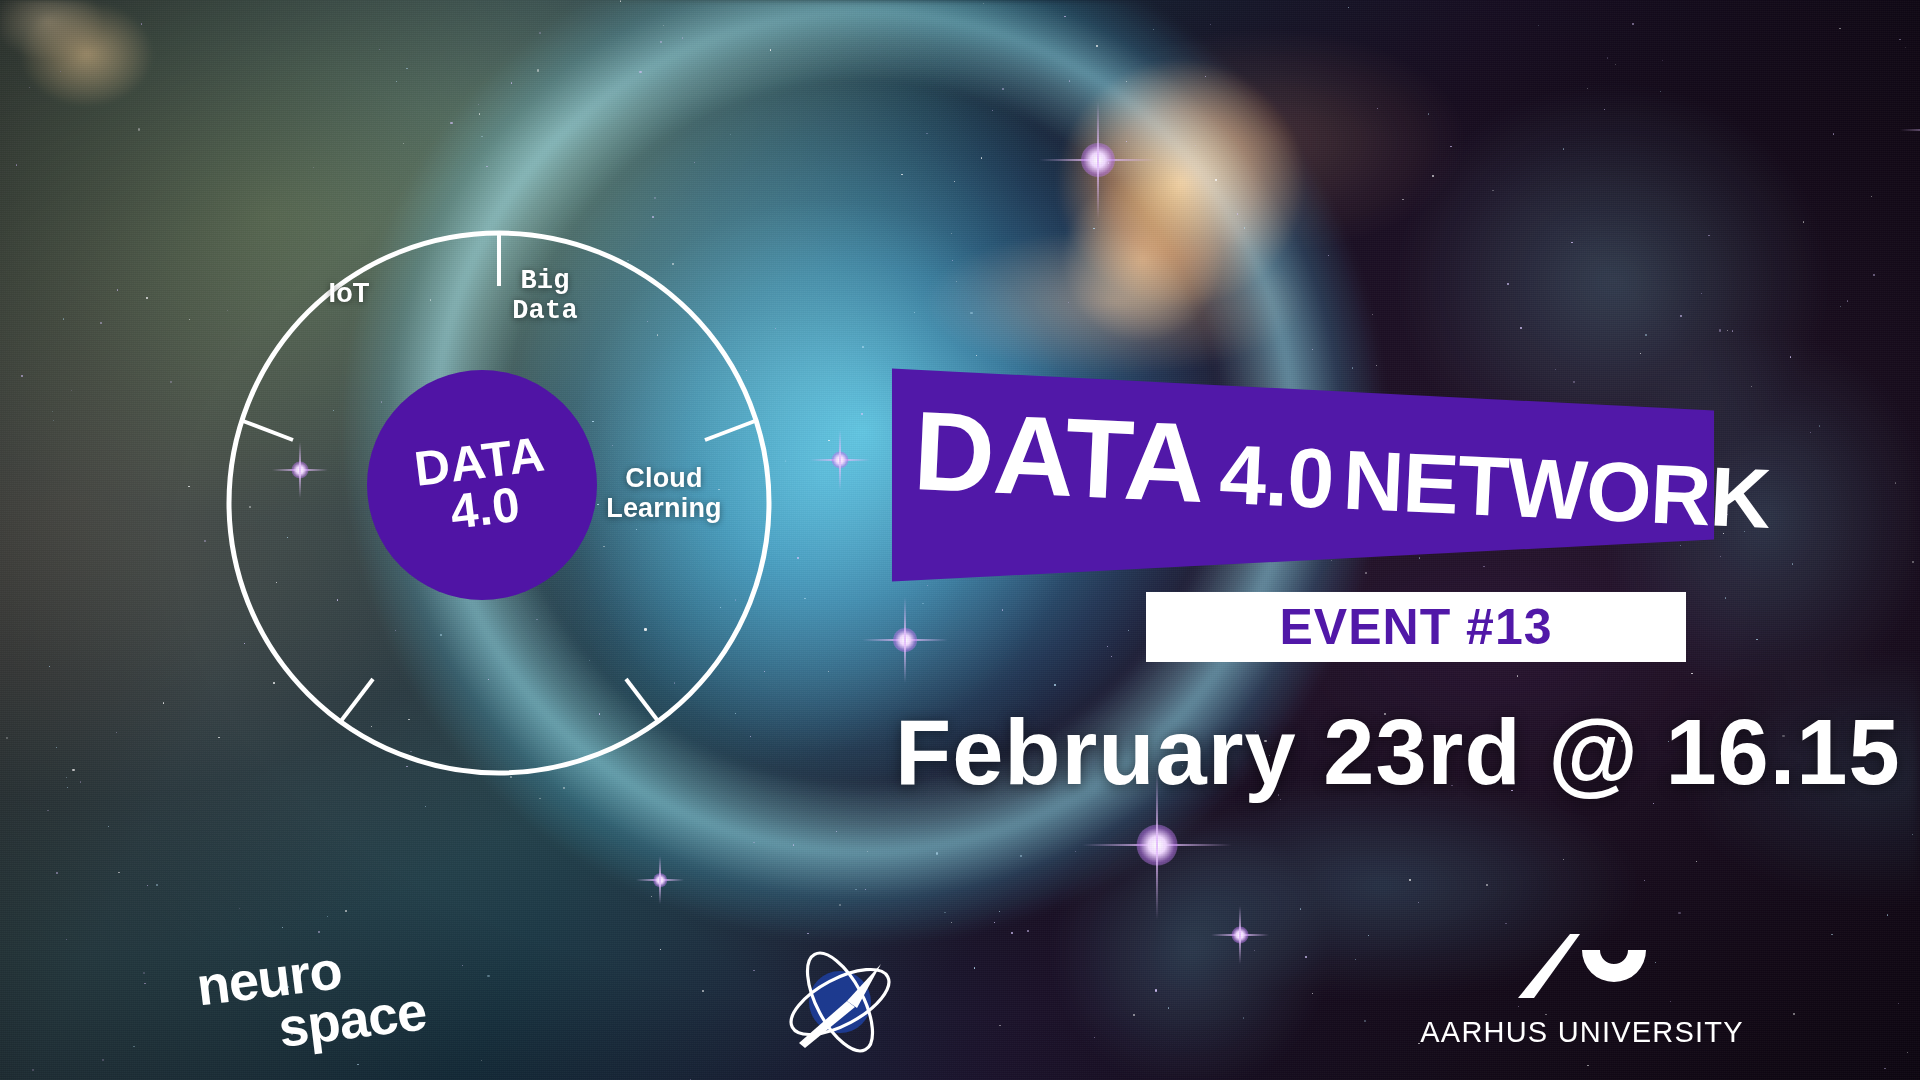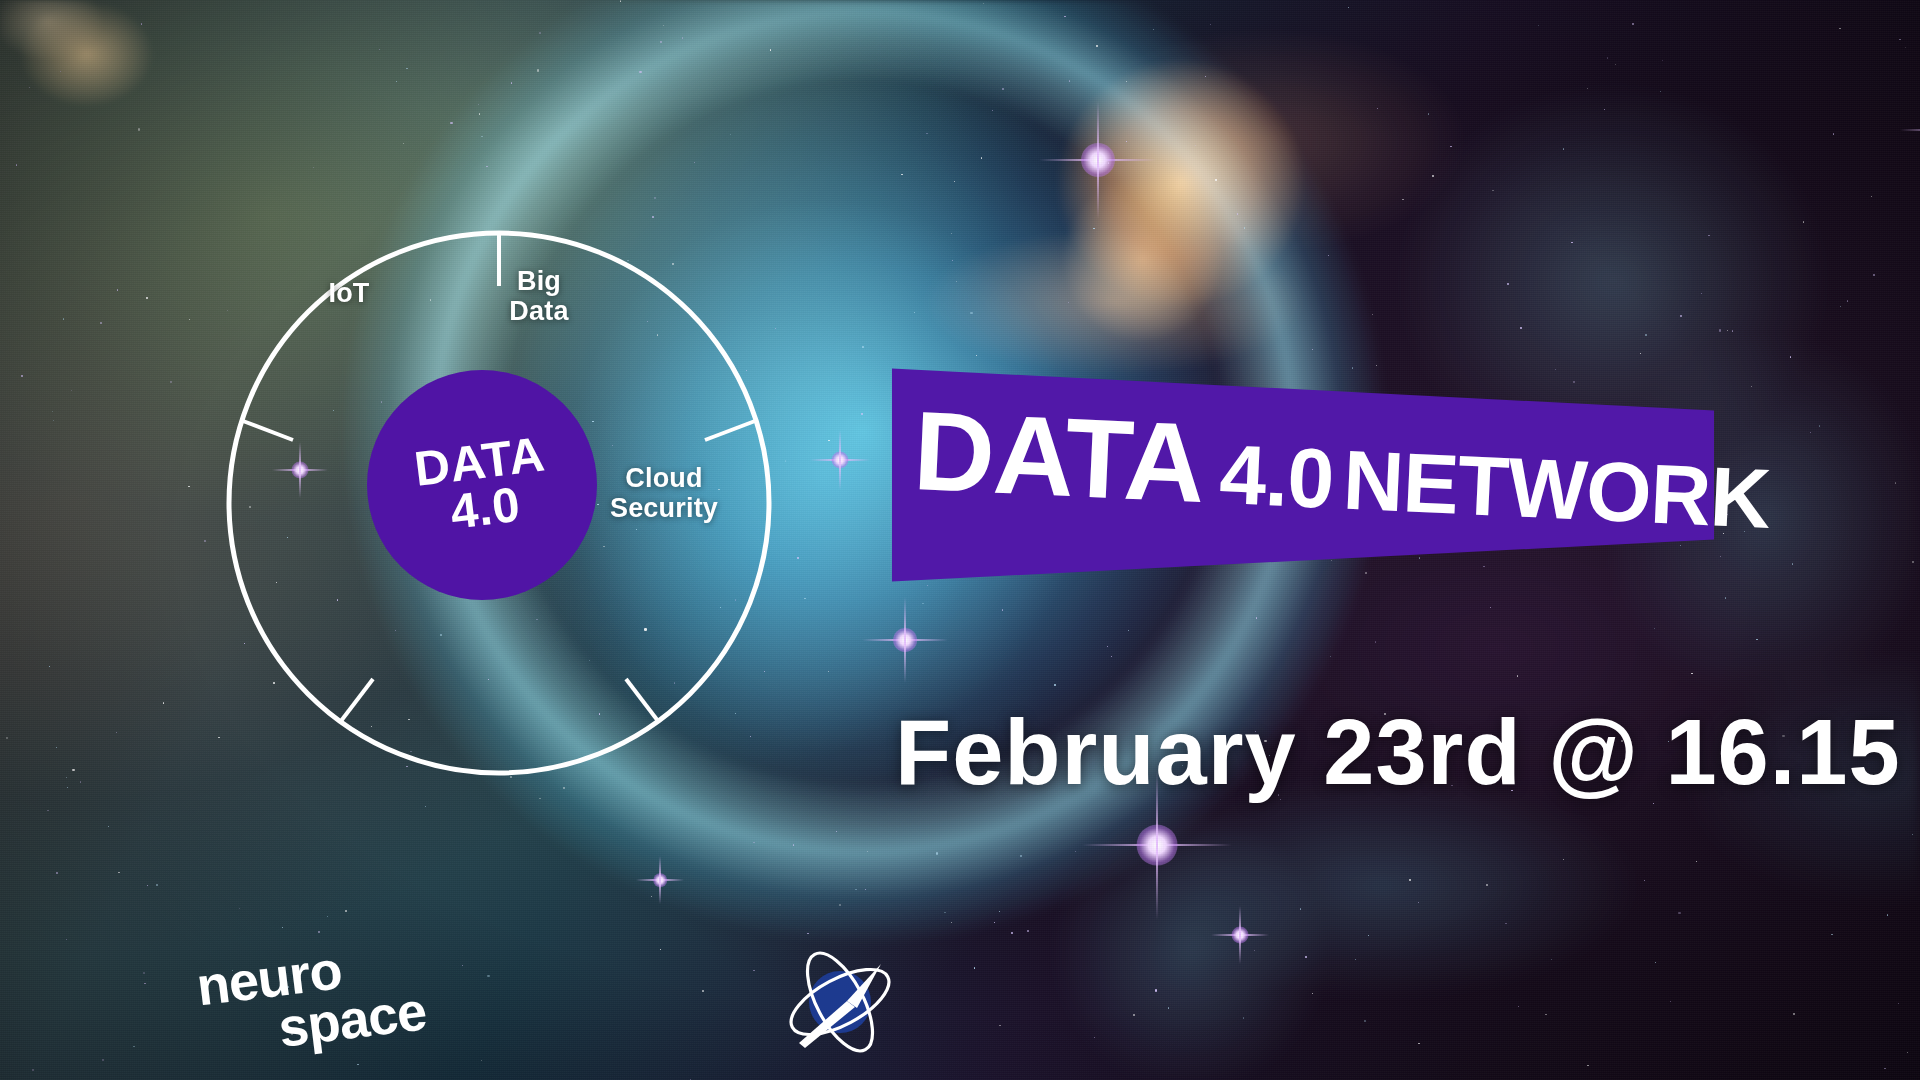--- a/index.html
+++ b/index.html
@@ -111,21 +111,21 @@
     color:#fff;
     font-weight:700;
     font-size:27px;
     line-height:1.12;
     text-align:center;
     letter-spacing:.2px;
     text-shadow:0 1px 6px rgba(0,0,0,.45);
     white-space:pre-line;
   }
   #lbl-iot        { left:40px;  top:60px;  width:190px; }
-  #lbl-bigdata    { left:250px; top:48px;  width:150px; }
+  #lbl-bigdata    { left:256px; top:48px;  width:150px;font-family:Liberation Mono, monospace; }
   #lbl-cloud      { left:330px; top:245px; width:240px; text-align:center; }
   #lbl-ml         { left:135px; top:380px; width:230px; }
   #lbl-cyber      { left:-22px; top:240px; width:210px; }
 
   #hub {
     position:absolute;
     left:153px; top:152px;
     width:230px; height:230px;
     border-radius:50%;
     background:#5014a5;
@@ -621,37 +621,40 @@
       <line x1="541" y1="203" x2="491" y2="222" stroke="#ffffff" stroke-width="4"></line>
       <line x1="444" y1="503" x2="412" y2="461" stroke="#ffffff" stroke-width="4"></line>
       <line x1="127" y1="503" x2="159" y2="461" stroke="#ffffff" stroke-width="4"></line>
       <line x1="29" y1="203" x2="79" y2="222" stroke="#ffffff" stroke-width="4"></line>
     </svg>
 
     <div class="wheel-label" id="lbl-iot">IoT</div>
     <div class="wheel-label" id="lbl-bigdata">Big
 Data</div>
     <div class="wheel-label" id="lbl-cloud">Cloud
-Security</div>
+Learning</div>
 
     <div id="hub">
       <div id="hub-text">
         <span id="hub-line1">DATA</span>
         <span id="hub-line2">4.0</span>
       </div>
     </div>
   </div>
 
   <div id="banner-wrap">
     <div id="banner-shape"></div>
     <div id="banner-title">
       <span id="bt-data">DATA</span><span id="bt-version">4.0</span><span id="bt-network">NETWORK</span>
     </div>
   </div>
 
+  <div id="event-badge">
+    <span id="event-badge-text">EVENT #13</span>
+  </div>
 
   <div id="date-line">February 23rd @ 16.15</div>
 
   <div id="logos">
 
     <div id="logo-neuro">
       <span id="neuro-l1">neuro</span>
       <span id="neuro-l2">space</span>
     </div>
 
@@ -662,16 +665,25 @@
           <g fill="none" stroke="#ffffff" stroke-width="3.2">
             <ellipse cx="55" cy="58" rx="54" ry="23" transform="rotate(-28 55 58)"></ellipse>
             <ellipse cx="55" cy="58" rx="54" ry="23" transform="rotate(62 55 58)"></ellipse>
           </g>
           <path d="M96 20 L62 57 L72 64 Z" fill="#ffffff"></path>
           <path d="M62 57 L14 99 L20 104 L70 63 Z" fill="#ffffff"></path>
         </svg>
       </div>
     </div>
 
+    <div id="logo-au">
+      <div id="au-mark">
+        <svg viewBox="0 0 132 70" width="132" height="70">
+          <path d="M54 0 L64 0 L18 64 L2 64 Z" fill="#ffffff"></path>
+          <path d="M66 16 A32 32 0 0 0 130 16 L112 16 A14 14 0 0 1 84 16 Z" fill="#ffffff"></path>
+        </svg>
+      </div>
+      <div id="au-text">AARHUS UNIVERSITY</div>
+    </div>
 
   </div>
 
 </div>
 
 </body></html>

